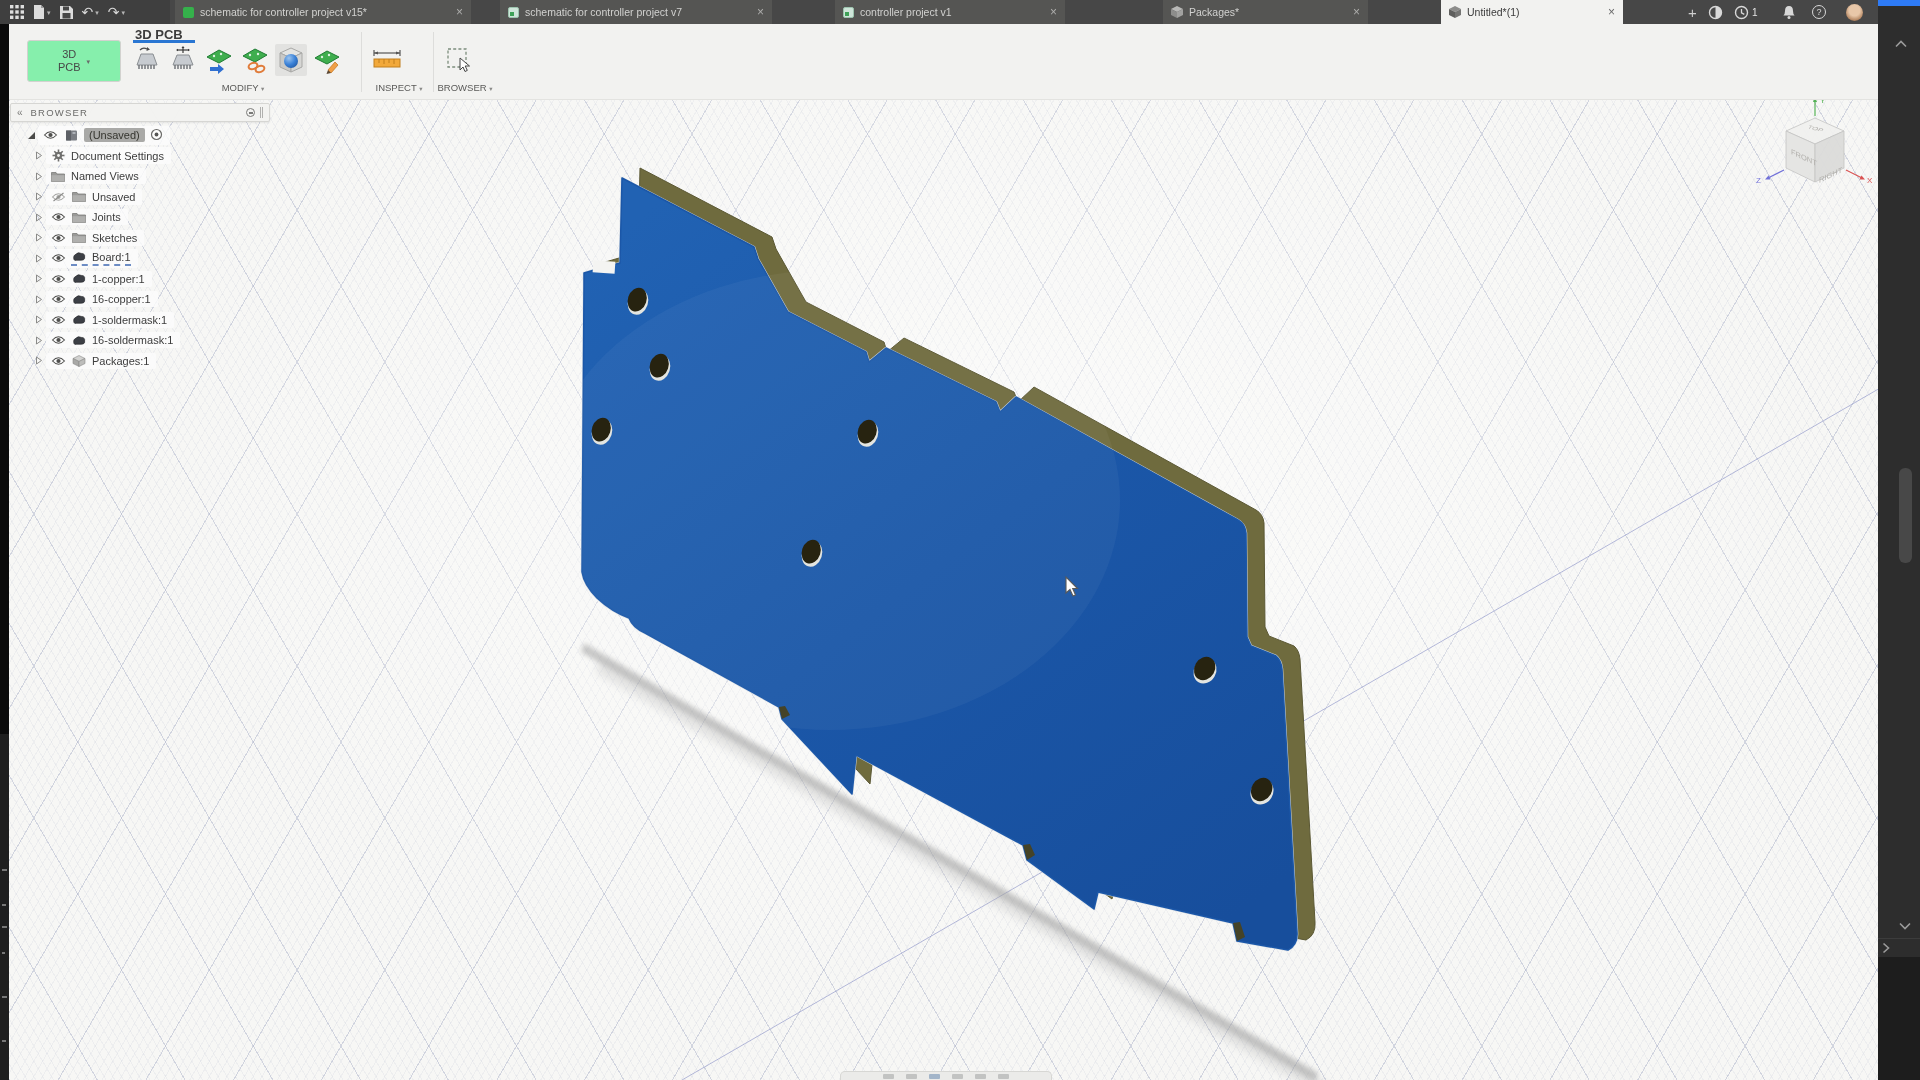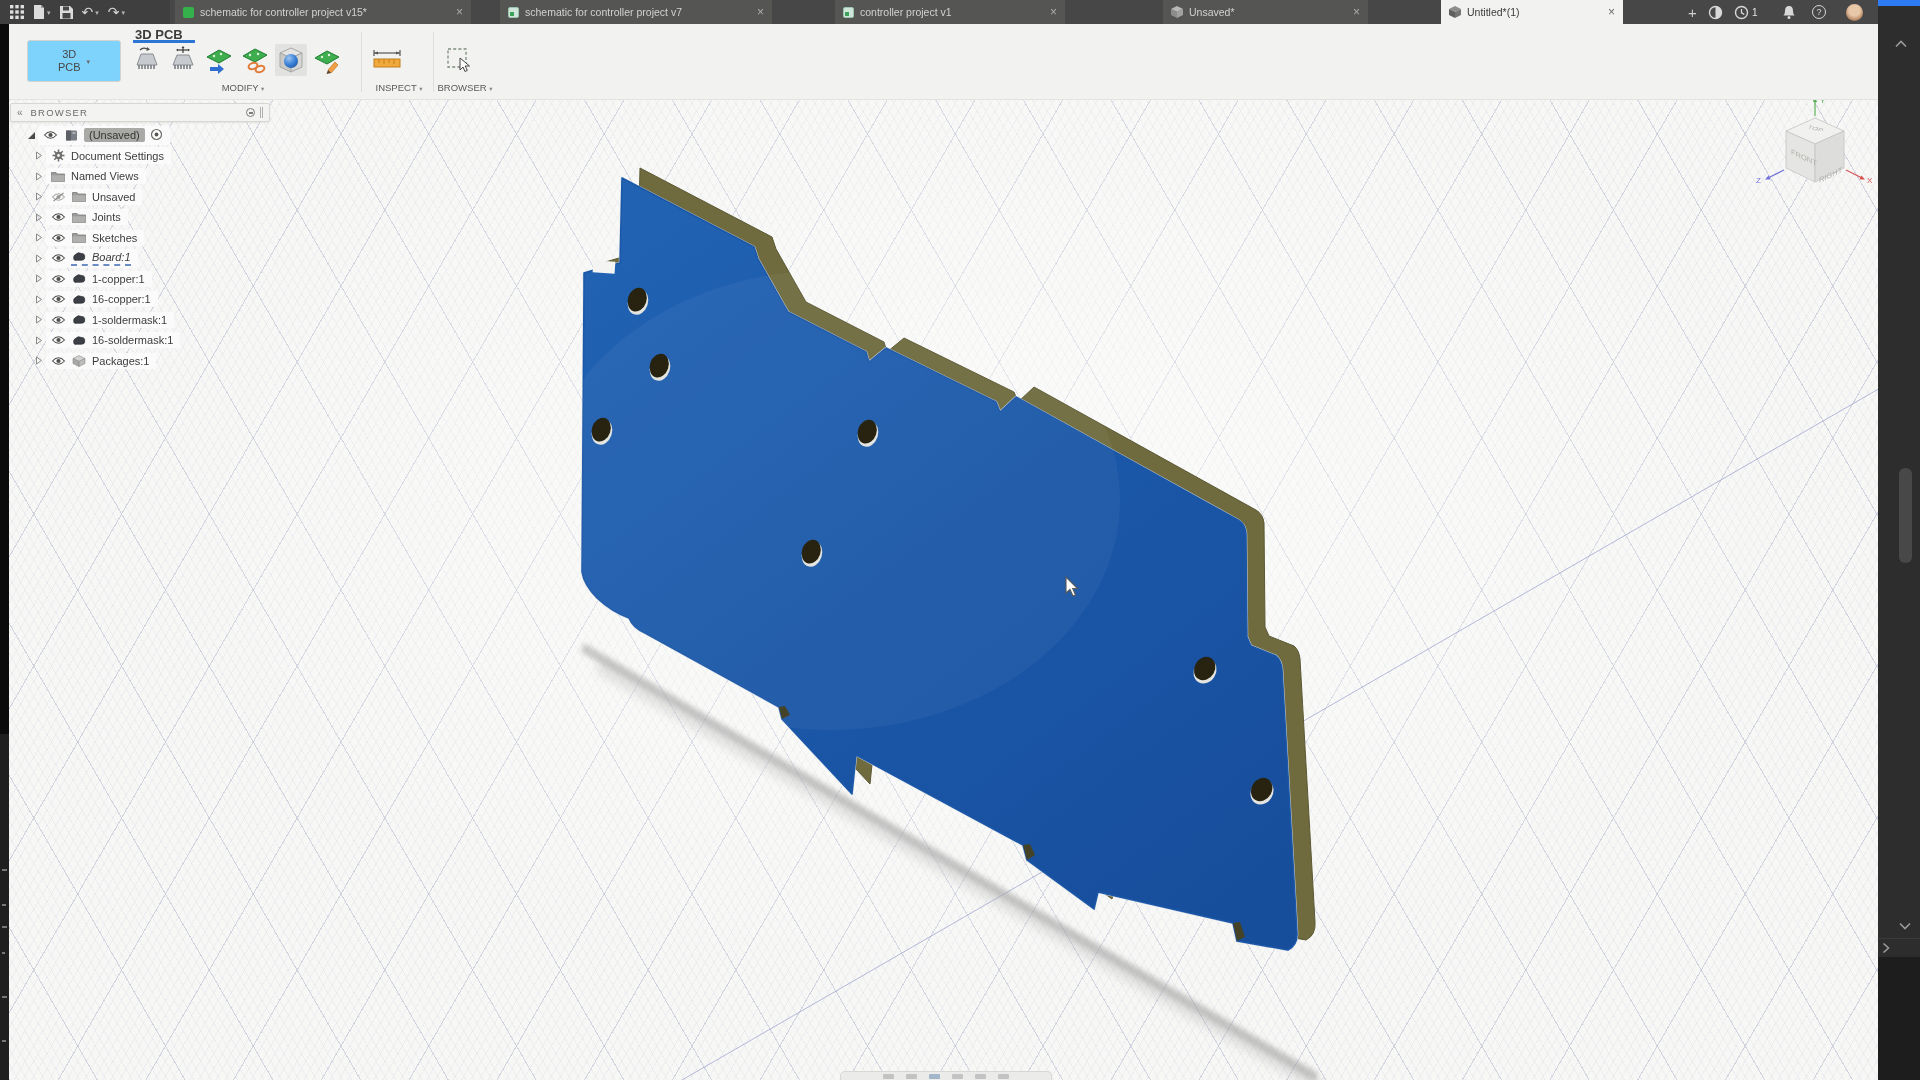--- a/index.html
+++ b/index.html
@@ -31,21 +31,21 @@
   .job-count { font-size:10px; color:#e3e3e3; margin-left:3px; }
   .bell-wrap { position:relative; }
   .help-circ { width:14px; height:14px; border:1.2px solid #d8d8d8; border-radius:50%; font-size:9px; color:#d8d8d8;
                display:flex; align-items:center; justify-content:center; }
   .avatar { width:17px; height:17px; border-radius:50%;
             background:radial-gradient(circle at 50% 38%, #e8c7a8 0 40%, #b78a66 70%, #7d5a40 100%); }
 
   
   .toolbar { position:absolute; left:9px; top:24px; width:1869px; height:76px; background:#f2f2f0; z-index:25;
              border-bottom:1px solid #e3e3e0; }
-  .ws-btn { position:absolute; left:18px; top:16px; width:94px; height:42px; background:#7dd3fc; border:1px solid #d2d2cf;
+  .ws-btn { position:absolute; left:18px; top:16px; width:94px; height:42px; background:#86efac; border:1px solid #d2d2cf;
             border-radius:3px; display:flex; align-items:center; justify-content:center; gap:6px; }
   .ws-lines { display:flex; flex-direction:column; align-items:center; line-height:1.15; font-size:11px; color:#474747; }
   .ribbon-tab { position:absolute; left:126px; top:3px; font-size:13px; font-weight:bold; color:#3c3c3c; }
   .ribbon-underline { position:absolute; left:124px; top:16px; width:62px; height:3px; }
   .icon-row { position:absolute; top:20px; display:flex; align-items:center; gap:4px; }
   .ric { width:32px; height:32px; display:flex; align-items:center; justify-content:center; border-radius:2px; }
   .tb-divider { position:absolute; top:8px; width:1px; height:60px; background:#dddddb; }
   .group-label { position:absolute; top:58px; font-size:9.5px; color:#5a5a58; text-align:center; }
   .group-label .caret { font-size:6.5px; color:#8a8a88; }
 
@@ -73,21 +73,21 @@
   .panel-grip { width:3px; height:11px; border-left:1px solid #b0b0ae; border-right:1px solid #b0b0ae; margin-left:5px; }
 
   .tree { margin-top:3px; }
   .tree-row { height:20.5px; display:flex; align-items:center; }
   .tr-indent1 { padding-left:22px; }
   .disc { width:14px; display:flex; justify-content:center; flex:none; }
   .chip { display:flex; align-items:center; gap:5px; background:rgba(252,252,251,0.85); border-radius:2px;
           padding:2px 7px 2px 4px; }
   .chip .lbl { white-space:nowrap; }
   .sel-chip { background:#a9a9a7; color:#35352f; border-radius:2px; padding:1px 5px; font-size:11px; }
-  .linked { border-bottom:2px dashed #6c8cc4; padding-bottom:1px; display:flex; align-items:center; gap:5px;font-style:italic; }
+  .linked { border-bottom:2px dashed #6c8cc4; padding-bottom:1px; display:flex; align-items:center; gap:5px; }
   .eye-slot { width:16px; display:flex; justify-content:center; flex:none; }
   .icon-slot { width:16px; display:flex; justify-content:center; flex:none; }
 
   
   .viewcube { position:absolute; left:1750px; top:88px; z-index:10; opacity:0.95; }
 
   
   .bottom-bar { position:absolute; left:840px; top:1071px; width:212px; height:9px; background:#ebebe9;
                 border:1px solid #d7d7d4; border-bottom:none; border-radius:5px 5px 0 0; z-index:12;
                 display:flex; align-items:flex-start; justify-content:center; gap:12px; padding-top:2px; }
@@ -278,21 +278,21 @@
     <span class="tab-close">×</span>
   </div>
   <div class="doc-tab" style="left:1163px; width:205px;">
     <span class="cube-glyph">
       <svg width="12" height="12" viewBox="0 0 12 12">
         <polygon points="6,0 12,3 6,6 0,3" fill="#b9b9b7"></polygon>
         <polygon points="0,3 6,6 6,12 0,9" fill="#8d8d8b"></polygon>
         <polygon points="12,3 12,9 6,12 6,6" fill="#a2a2a0"></polygon>
       </svg>
     </span>
-    <span class="tab-label">Unsaved*</span>
+    <span class="tab-label">Packages*</span>
     <span class="tab-close">×</span>
   </div>
   <div class="doc-tab active" style="left:1441px; width:182px;">
     <span class="cube-glyph">
       <svg width="12" height="12" viewBox="0 0 12 12">
         <polygon points="6,0 12,3 6,6 0,3" fill="#8d8d8b"></polygon>
         <polygon points="0,3 6,6 6,12 0,9" fill="#5f5f5d"></polygon>
         <polygon points="12,3 12,9 6,12 6,6" fill="#757573"></polygon>
       </svg>
     </span>

